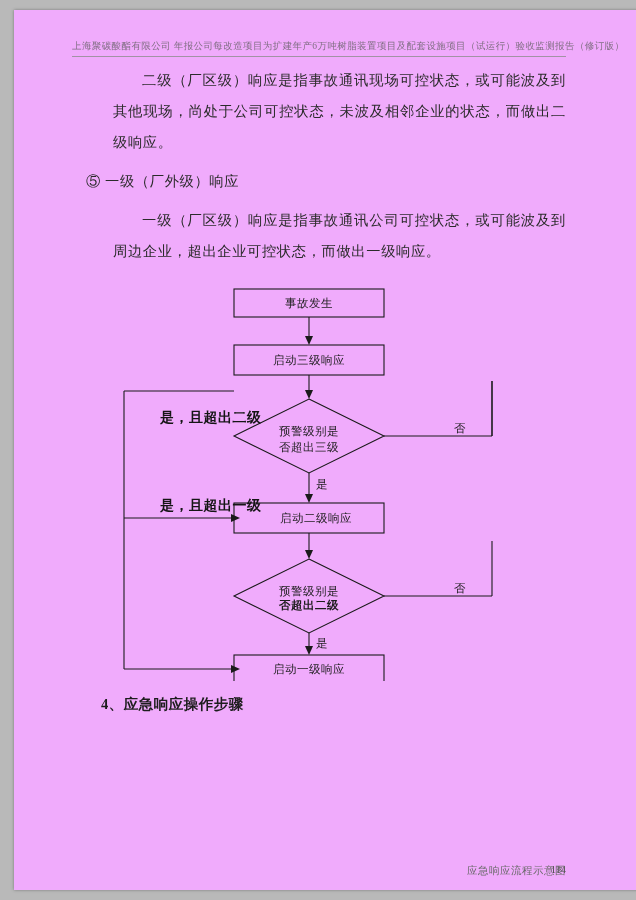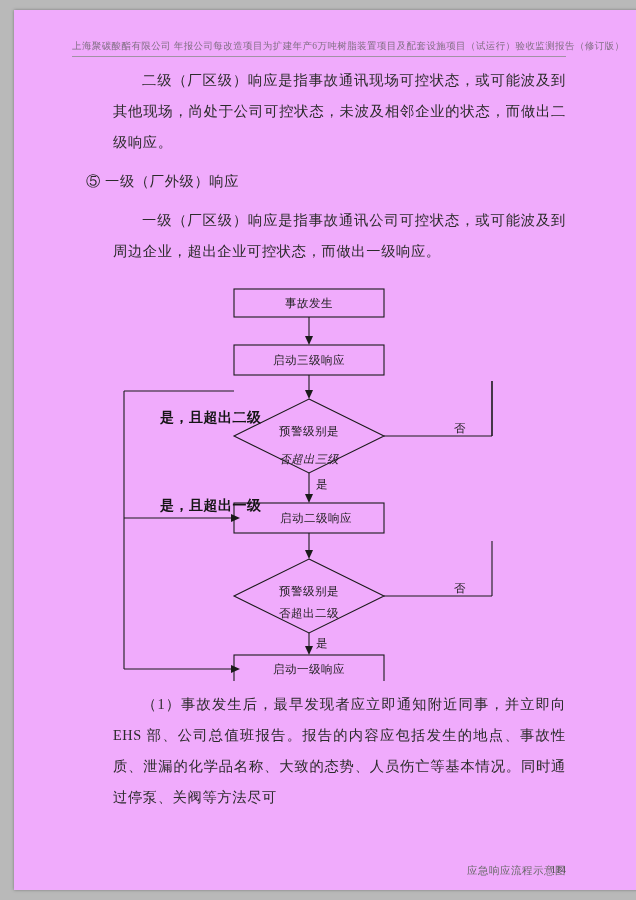--- a/index.html
+++ b/index.html
@@ -188,41 +188,41 @@
           <line x1="52" y1="237" x2="162" y2="237"></line>
           <polygon points="168,237 159,233 159,241" fill="#1a1a1a" stroke="none"></polygon>
           <polygon points="168,388 159,384 159,392" fill="#1a1a1a" stroke="none"></polygon>
         </g>
       </svg>
 
       <div class="node-text" style="left:162px; top:15px; width:150px;">事故发生</div>
       <div class="node-text" style="left:162px; top:72px; width:150px;">启动三级响应</div>
 
       <div class="node-text" style="left:177px; top:143px; width:120px;">预警级别是</div>
-      <div class="node-text" style="left:177px; top:171px; width:120px;font-style:italic;">否超出三级</div>
+      <div class="node-text" style="left:177px; top:159px; width:120px;">否超出三级</div>
 
       <div class="node-text" style="left:169px; top:230px; width:150px;">启动二级响应</div>
 
       <div class="node-text" style="left:177px; top:303px; width:120px;">预警级别是</div>
-      <div class="node-text" style="left:177px; top:325px; width:120px;">否超出二级</div>
+      <div class="node-text" style="left:177px; top:317px; width:120px;font-weight:bold;">否超出二级</div>
 
       <div class="node-text" style="left:162px; top:381px; width:150px;">启动一级响应</div>
 
       <div class="edge-label" style="left:382px; top:140px;">否</div>
       <div class="edge-label" style="left:382px; top:300px;">否</div>
       <div class="edge-label" style="left:244px; top:196px;">是</div>
       <div class="edge-label" style="left:244px; top:355px;">是</div>
 
       <div class="branch-label" style="left:88px; top:128px;">是，且超出二级</div>
       <div class="branch-label" style="left:88px; top:216px;">是，且超出一级</div>
     </div>
 
 
-
-    <div class="para indent">（1）事故发生后，最早发现者应立即通知附近同事，并立即向 EHS 部、公司总值班报告。报告的内容应包括发生的地点、事故性质、泄漏的化学品名称、大致的态势、人员伤亡等基本情况。同时通过停泵、关阀等方法尽可</div>
+    <div class="sub-head">4、应急响应操作步骤</div>
+
 
   </div>
 
   <div class="footer">
     <span class="page-num">114</span>
     <span class="org">应急响应流程示意图</span>
   </div>
 
 </div>
 

